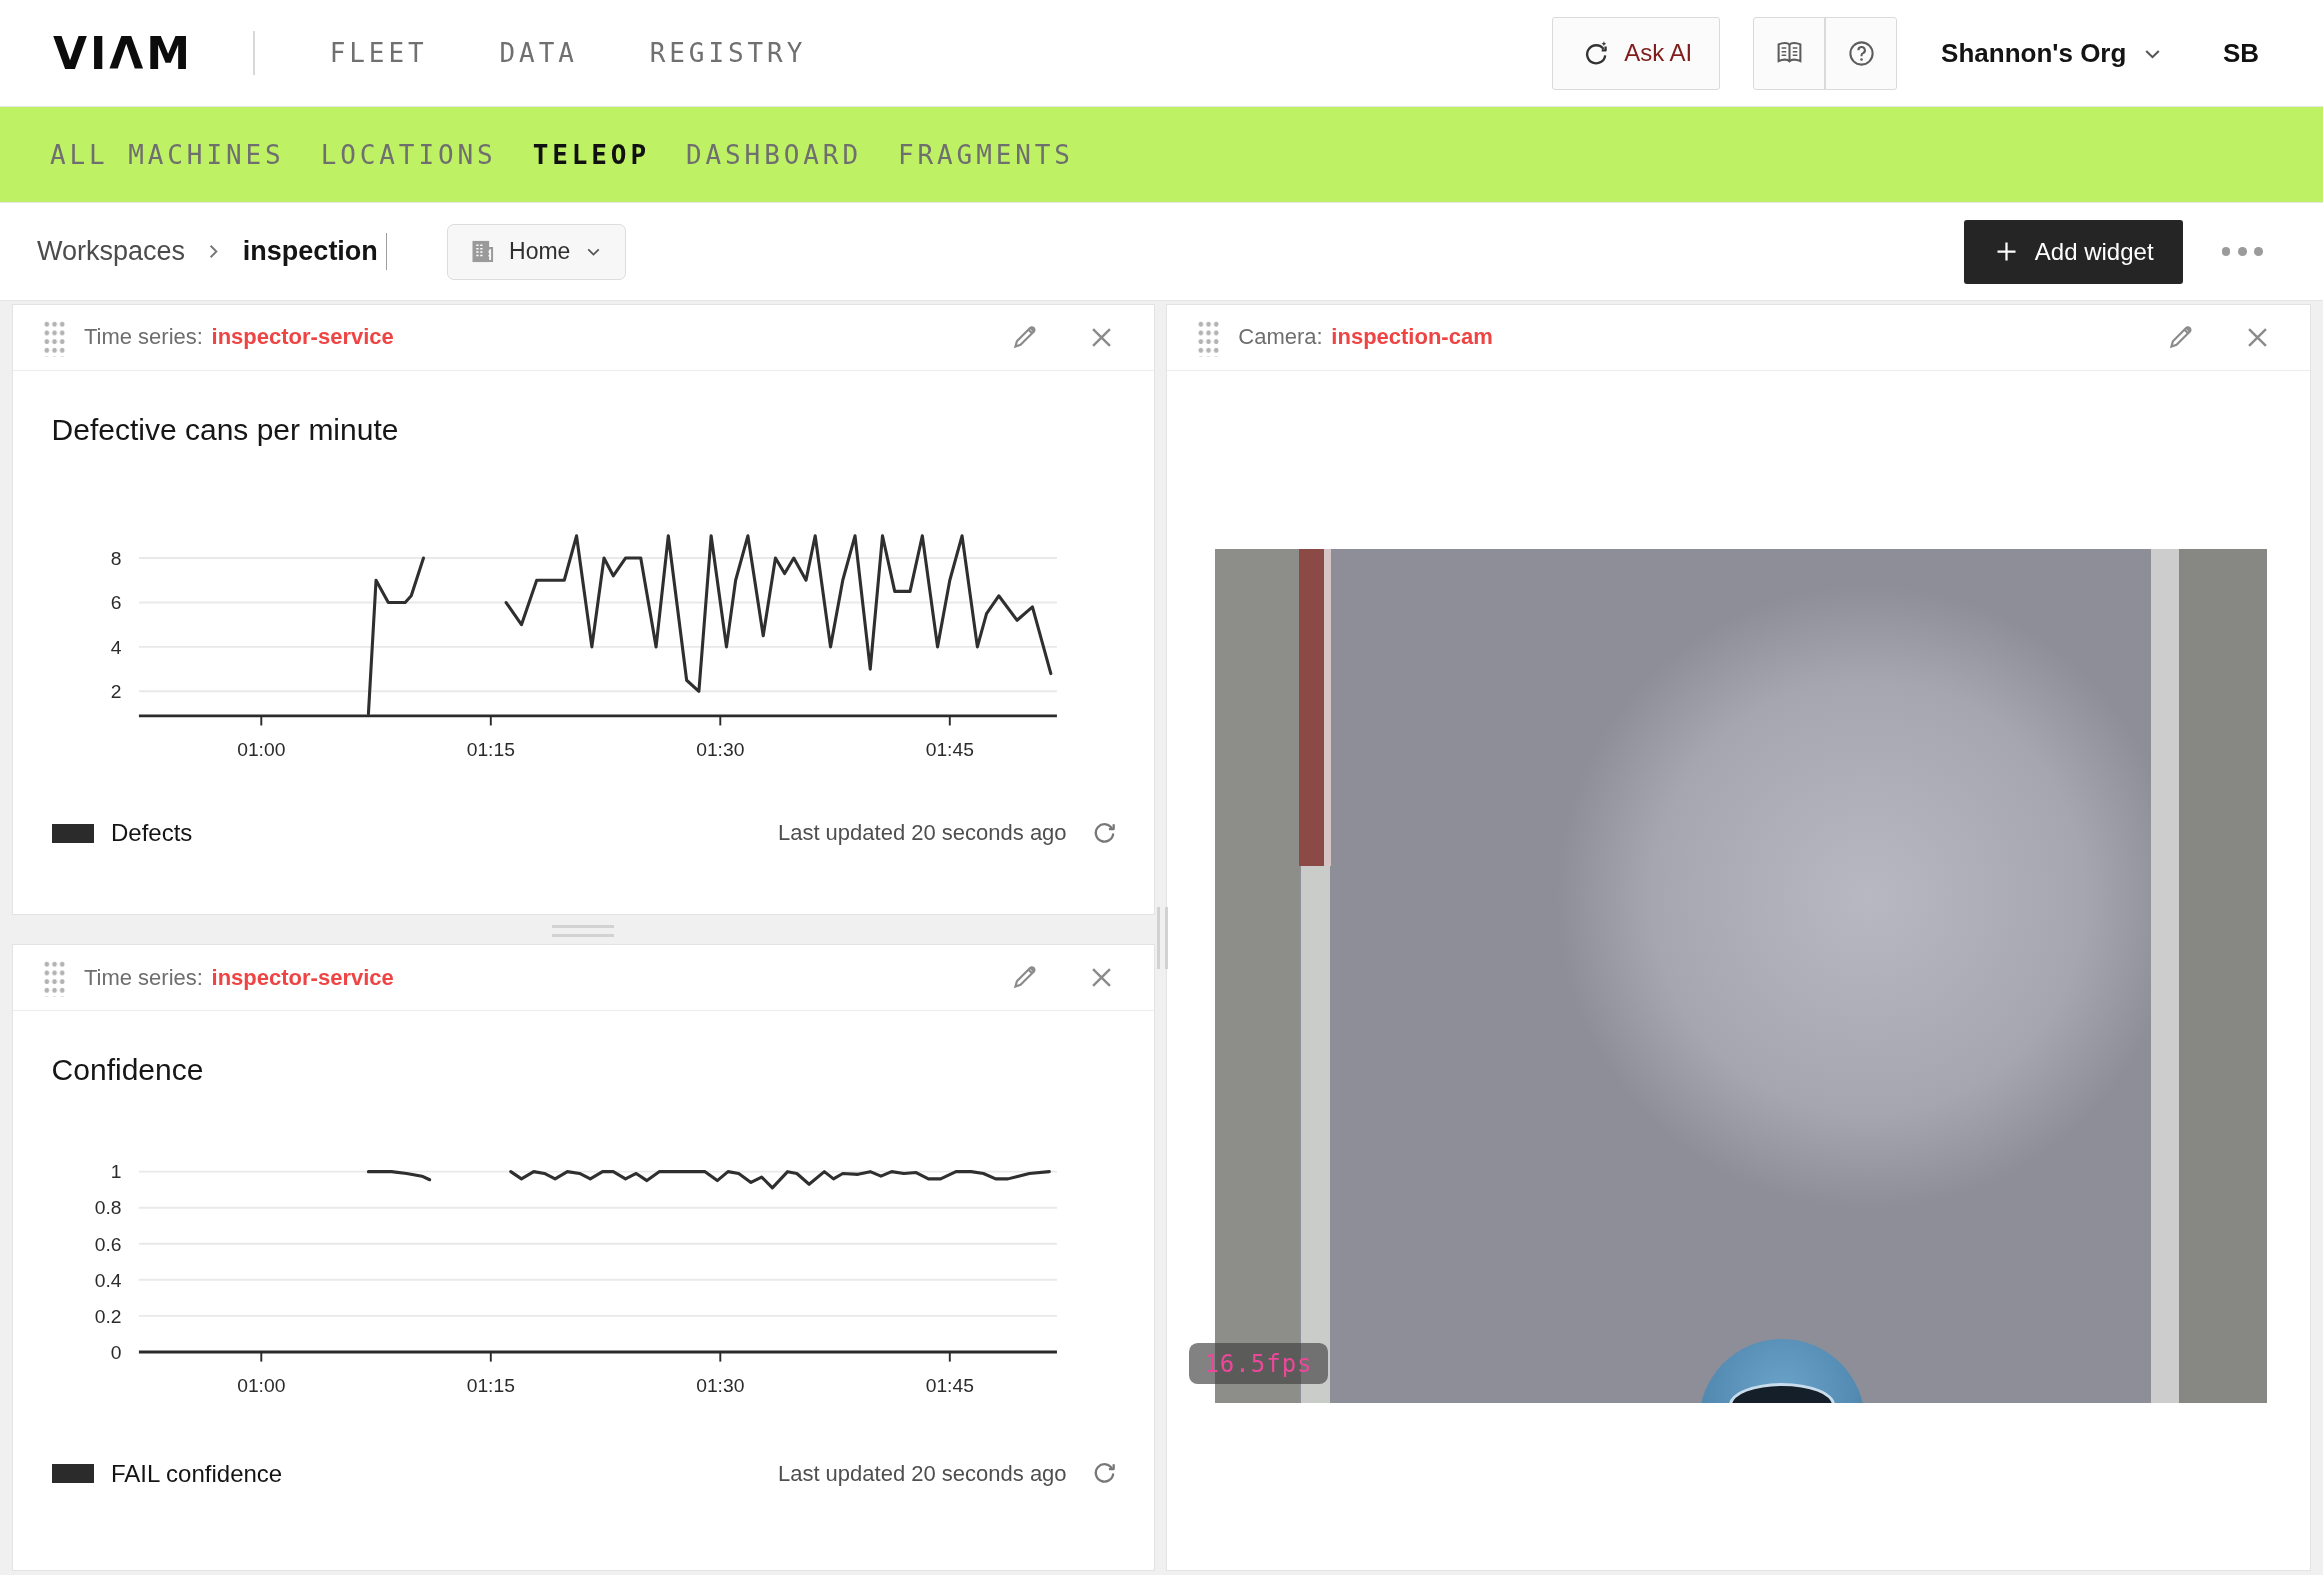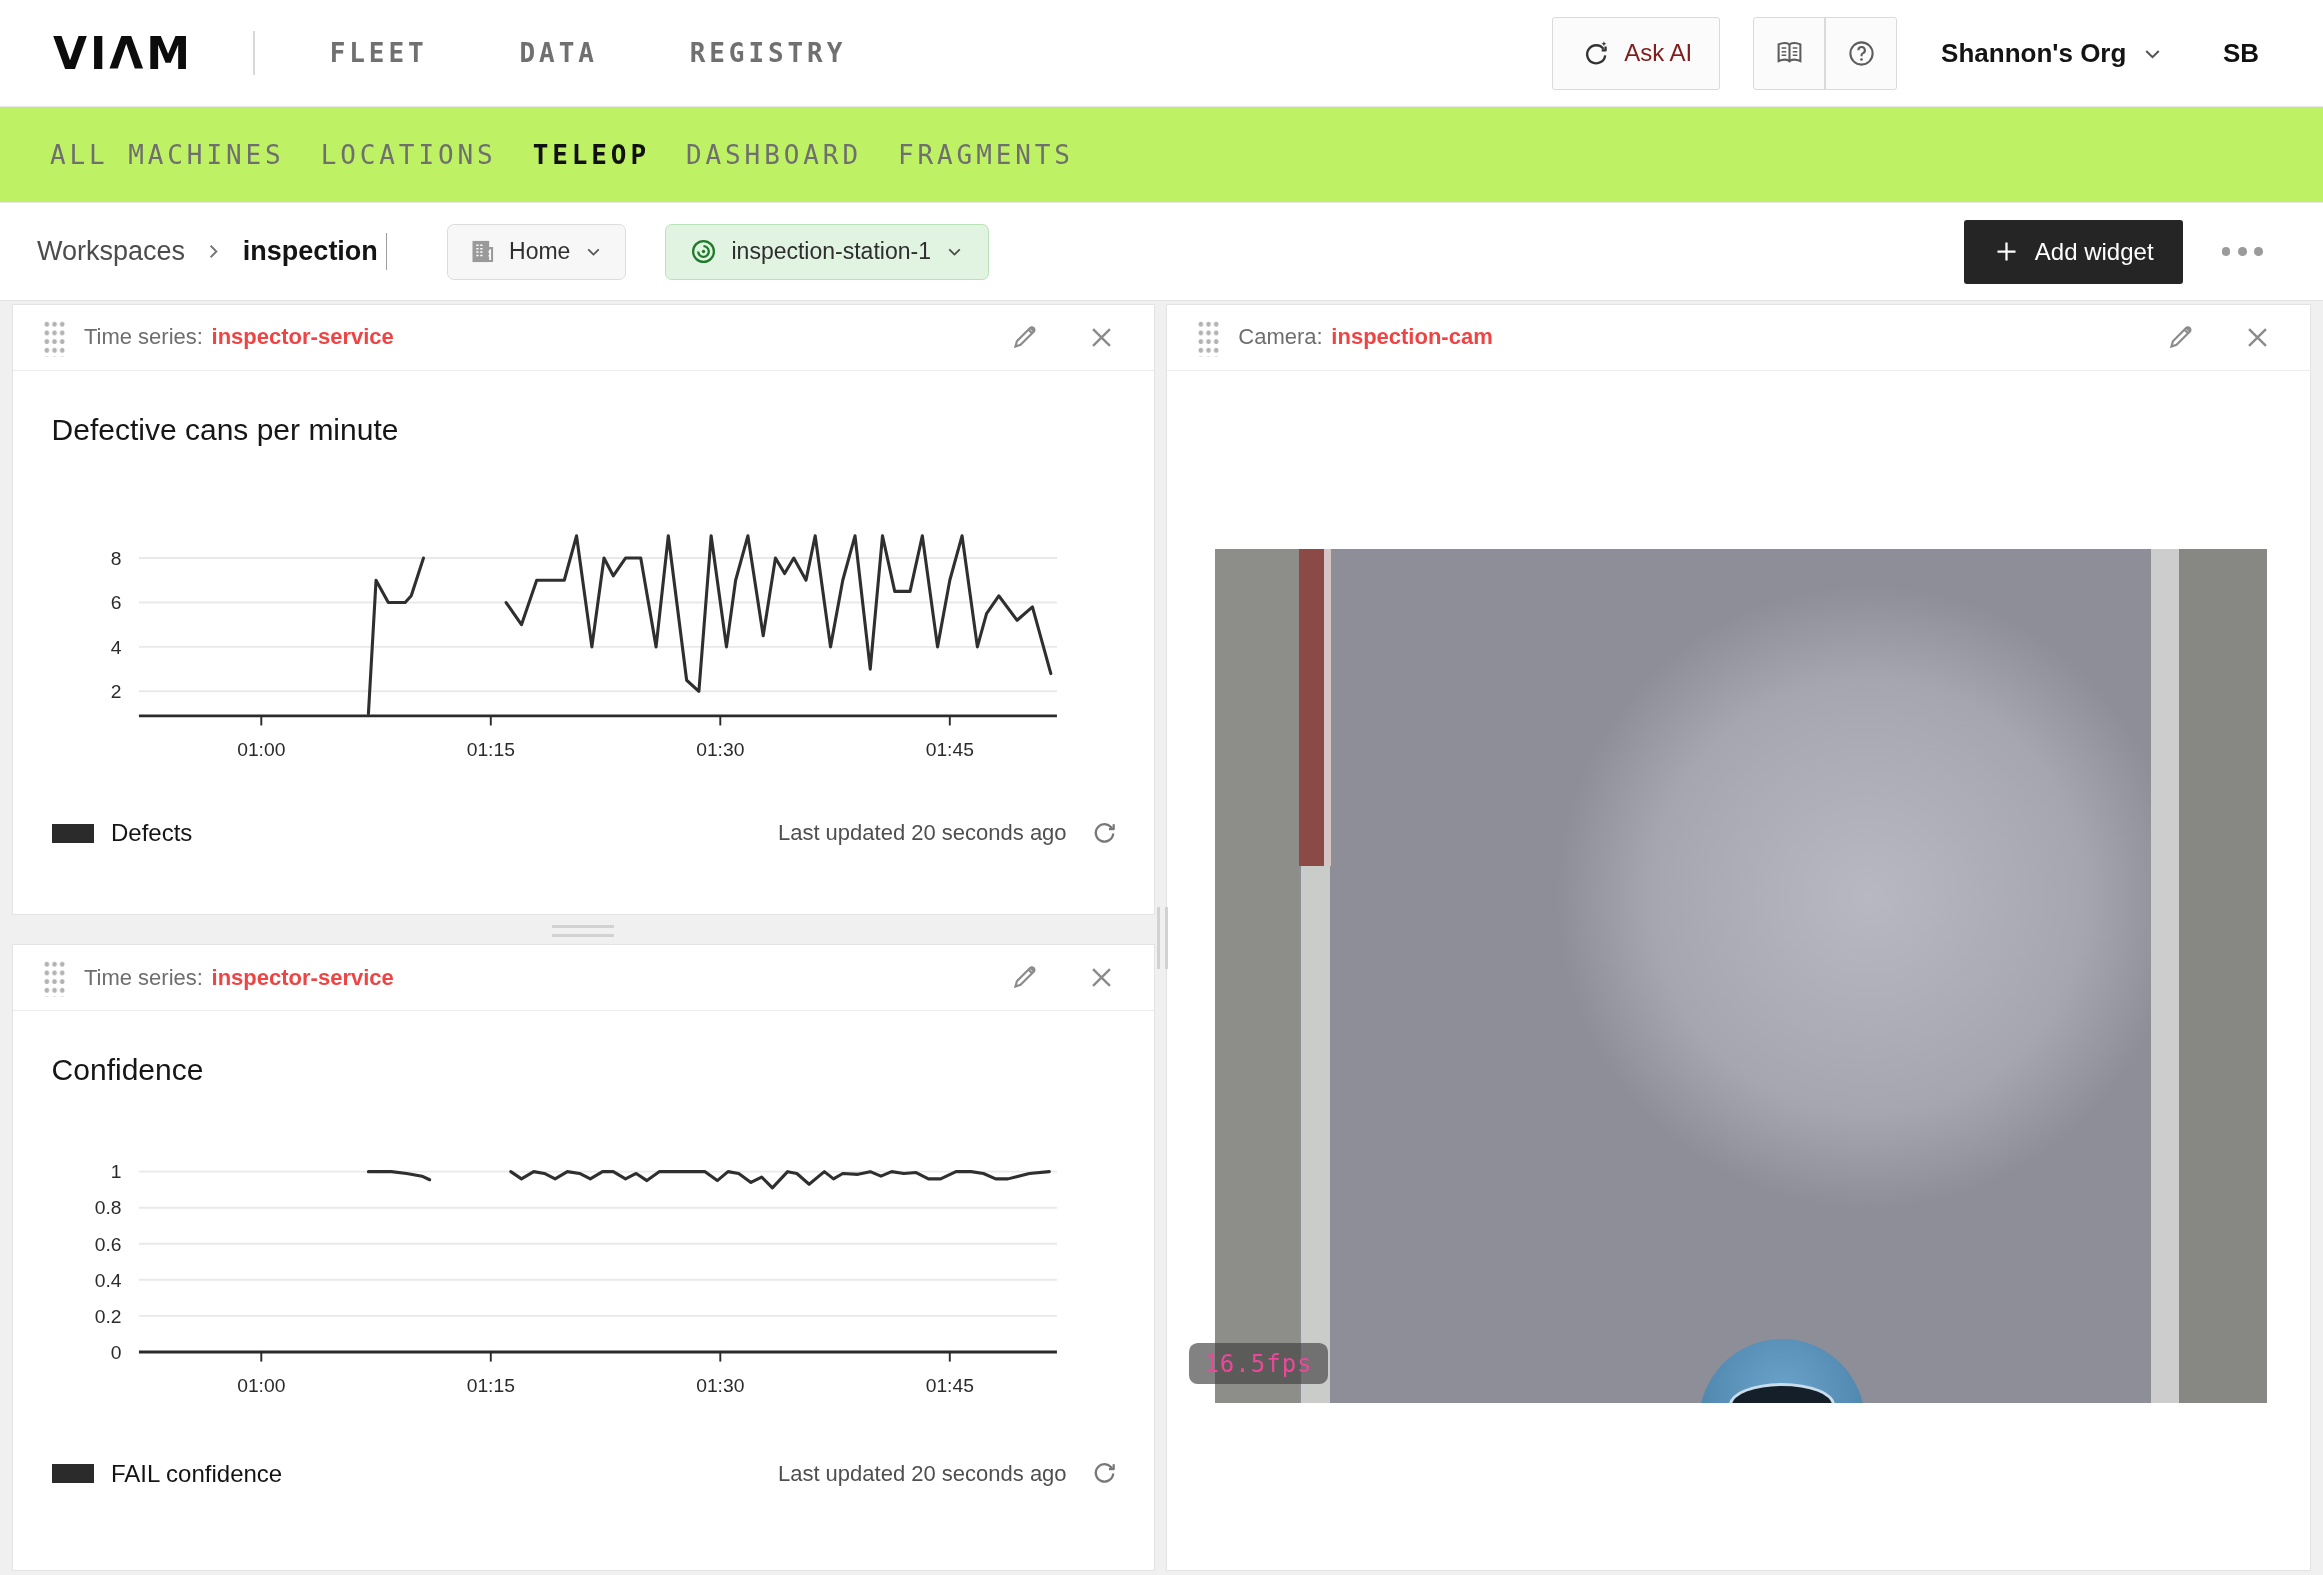--- a/index.html
+++ b/index.html
@@ -3,21 +3,21 @@
 <meta charset="utf-8">
 <style>
   * { margin:0; padding:0; box-sizing:border-box; }
   html,body { width:2323px; height:1576px; overflow:hidden; background:#fff;
     font-family:"Liberation Sans", sans-serif; color:#1a1a1a; }
 
   
   .header1 { height:106px; background:#fff; display:flex; align-items:center; padding-left:53px; }
   .logo { font-family:"DejaVu Sans", sans-serif; font-weight:800; font-size:44px; letter-spacing:2.9px; color:#0c0c0c; }
   .h-divider { width:1.9px; height:44px; background:#d9d9d9; margin:0 75px 0 60px; }
-  .mono-nav { display:flex; gap:92px; font-family:"DejaVu Sans Mono", monospace; font-size:26px; letter-spacing:3.9px; color:#707070;font-weight:bold; }
+  .mono-nav { display:flex; gap:72px; font-family:"DejaVu Sans Mono", monospace; font-size:26px; letter-spacing:3.9px; color:#707070; }
   .mono-nav .navlink { cursor:pointer; }
   .h-right { margin-left:auto; display:flex; align-items:center; padding-right:64px; }
   .askai { height:73px; display:flex; align-items:center; gap:13.5px; padding:0 27px;
     background:#fbfbfb; border:1.9px solid #dadada; border-radius:2.9px; font-size:24px; color:#7f1d1d; }
   .docs-group { margin-left:33px; height:73px; display:flex; align-items:center;
     background:#fbfbfb; border:1.9px solid #dadada; border-radius:2.9px; color:#5c5c5c; }
   .docs-cell { width:70px; height:100%; display:flex; align-items:center; justify-content:center; }
   .docs-sep { width:1.9px; height:100%; background:#dadada; }
   .org { margin-left:44px; display:flex; align-items:center; gap:13.5px; font-size:26px; font-weight:600; color:#141414; }
   .org svg { color:#555; }
@@ -178,31 +178,20 @@
       <path d="M17 9h3.5v11.5H4" stroke="#9a9a9a"></path>
       <path d="M6.5 6.5h2M10 6.5h2M6.5 9.5h2M10 9.5h2M6.5 12.5h2M10 12.5h2M6.5 15.5h2M10 15.5h2" stroke="#fff" stroke-width="1.3"></path>
       <path d="M18 11.5v1.5M18 15v1.5" stroke="#fff" stroke-width="1.3"></path>
     </svg>
     <span>Home</span>
     <svg class="ic" width="21" height="21" viewBox="0 0 24 24" fill="none" stroke="#555" stroke-width="2">
         <path d="M6 9.5l6 6 6-6"></path>
       </svg>
   </div>
 
-  <div class="machine-pill">
-    <svg class="ic" width="29" height="29" viewBox="0 0 24 24" fill="none" stroke="#217a2b" stroke-width="1.9">
-      <circle cx="12" cy="12" r="8.6"></circle>
-      <path d="M12 7.6a4.4 4.4 0 1 1-4.4 4.4"></path>
-      <circle cx="12" cy="12" r="1.4" fill="#217a2b" stroke="none"></circle>
-    </svg>
-    <span>inspection-station-1</span>
-    <svg class="ic chev" width="21" height="21" viewBox="0 0 24 24" fill="none" stroke="currentColor" stroke-width="2">
-        <path d="M6 9.5l6 6 6-6"></path>
-      </svg>
-  </div>
 
   <button class="addwidget">
     <svg class="ic" width="27" height="27" viewBox="0 0 24 24" fill="none" stroke="#fff" stroke-width="2">
         <path d="M12 4v16M4 12h16"></path>
       </svg>
     <span>Add widget</span>
   </button>
   <div class="more-dots">
       <i></i>
       <i></i>

